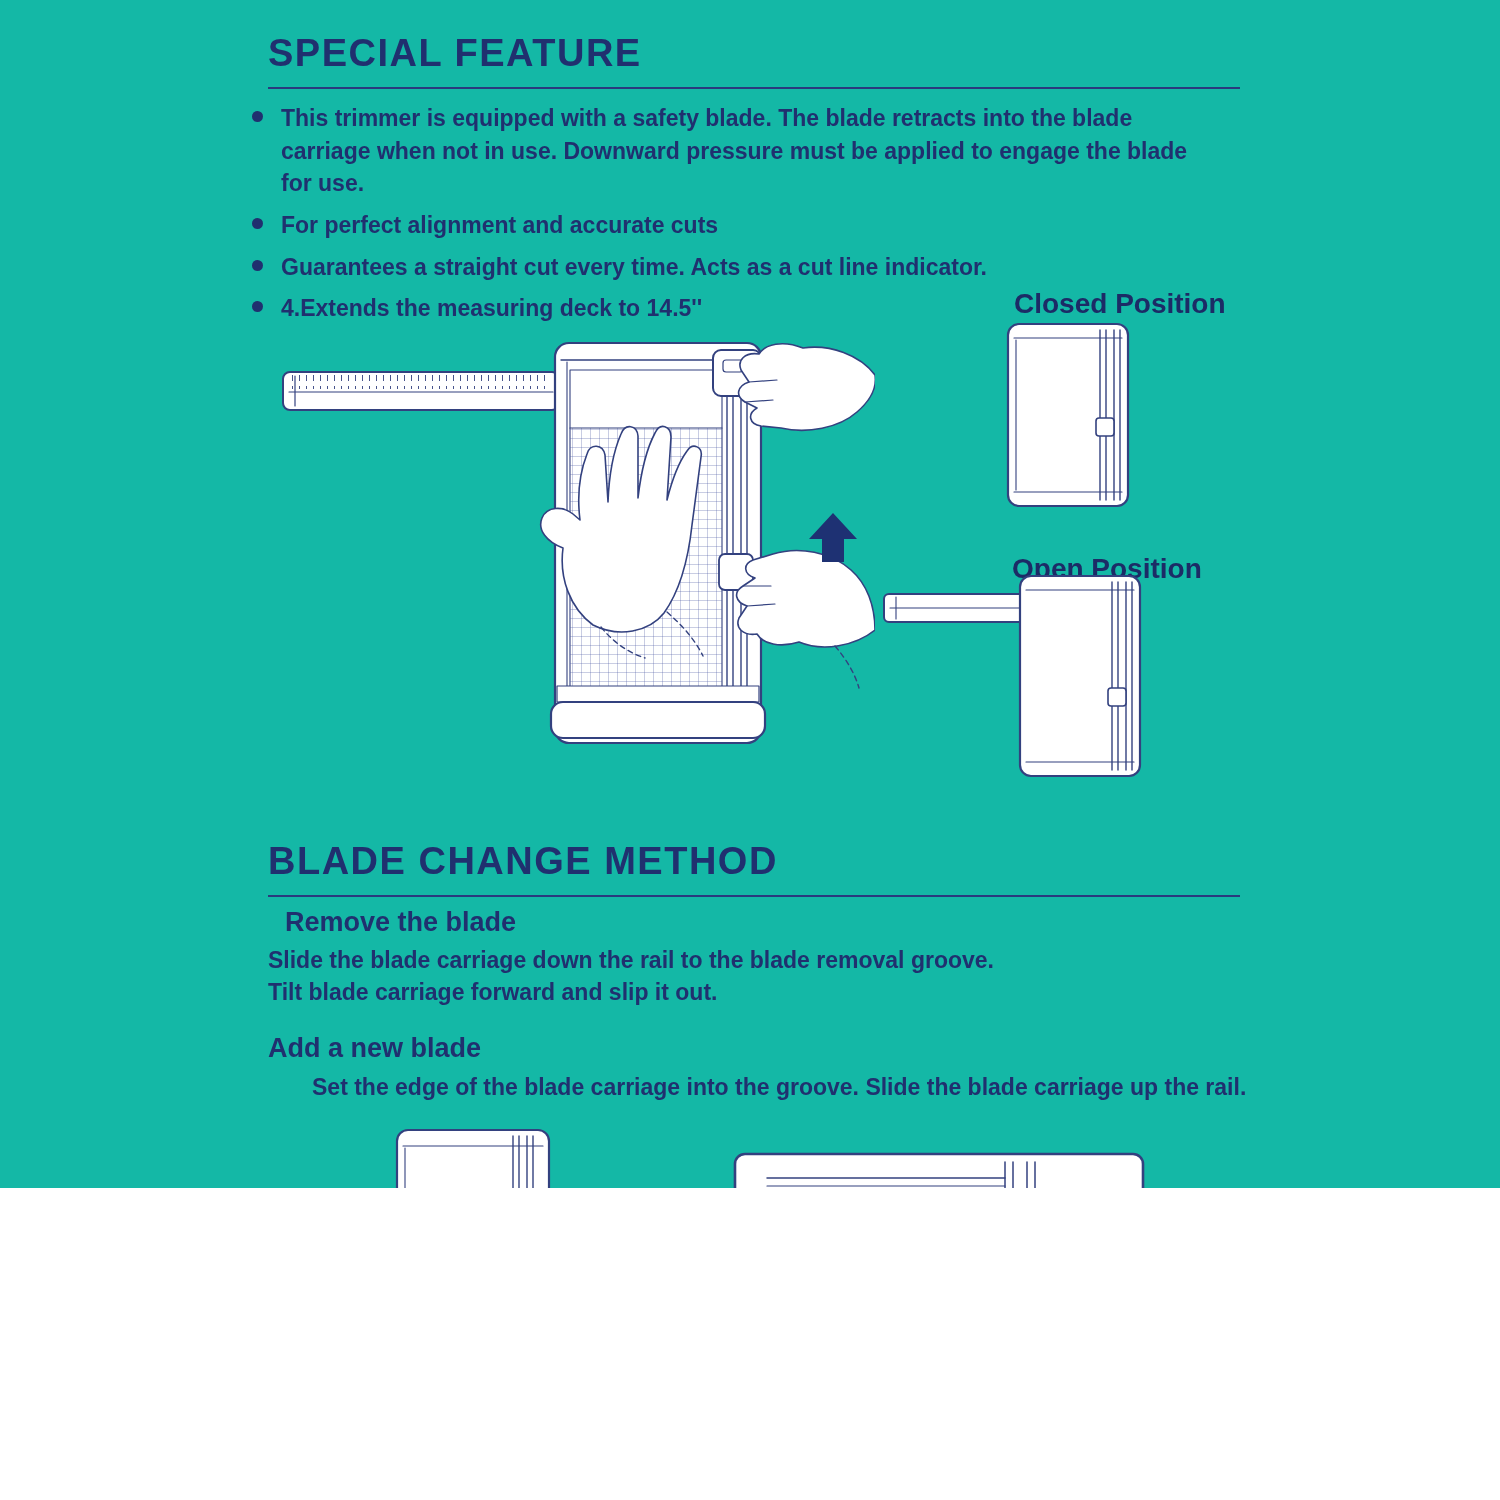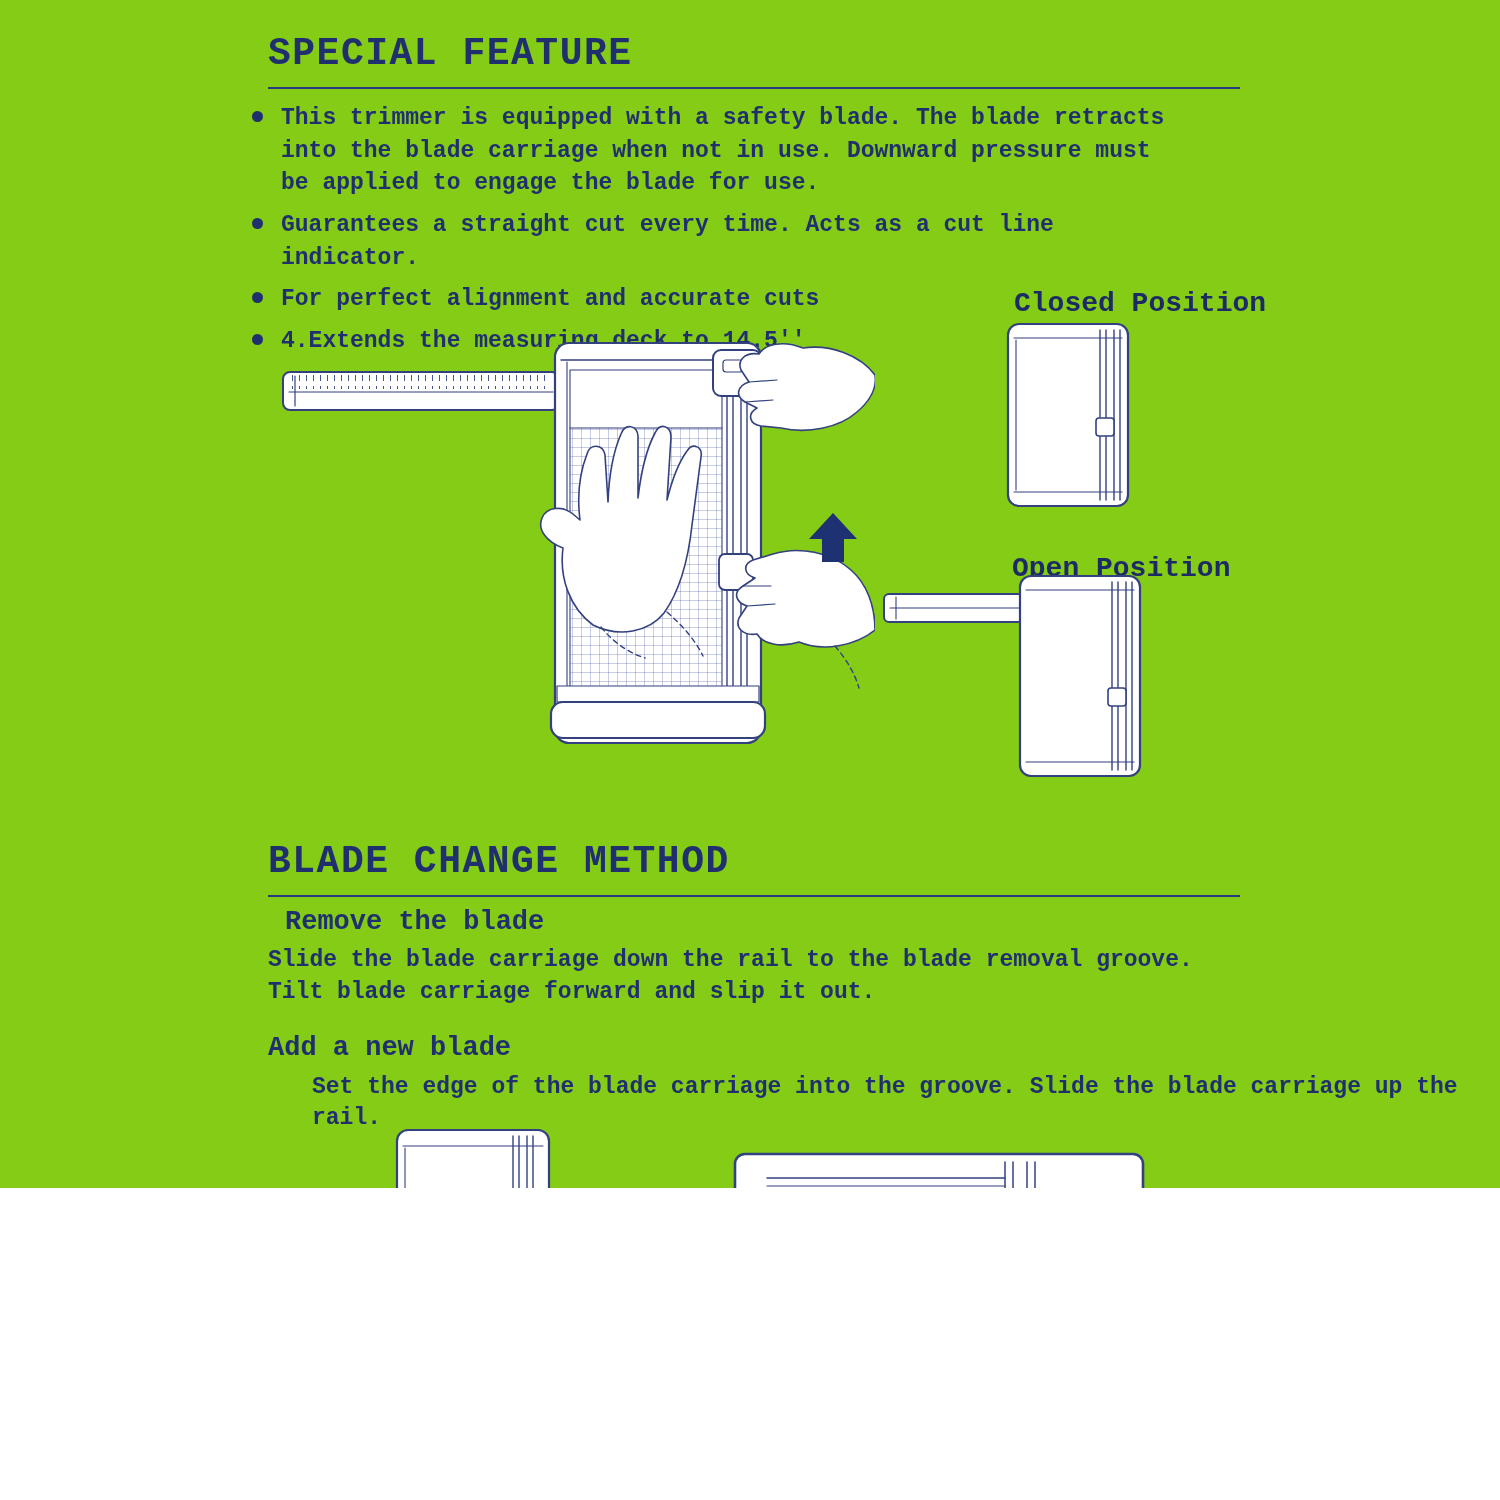--- a/index.html
+++ b/index.html
@@ -1,18 +1,18 @@
 <!DOCTYPE html>
 <html><head>
 <meta charset="utf-8">
 <style>
   html,body{margin:0;padding:0;background:#fff;}
   .page{
-    position:relative;width:1500px;height:1188px;background:#84cc16;
-    font-family:Liberation Mono, monospace;color:#20306f;overflow:hidden;
+    position:relative;width:1500px;height:1188px;background:#14b8a6;
+    font-family:Liberation Sans, sans-serif;color:#20306f;overflow:hidden;
   }
   .abs{position:absolute;}
   .h1{
     font-size:38px;font-weight:bold;letter-spacing:1.5px;color:#20306f;
     border-bottom:2px solid #2a3a7e;padding-bottom:12px;width:972px;
   }
   .bullets{width:960px;}
   .bullet{display:flex;margin-bottom:9px;}
   .dot{flex:0 0 auto;width:11px;height:11px;border-radius:50%;background:#20306f;margin:9px 18px 0 0;}
   .btxt{font-size:23px;font-weight:bold;line-height:1.42;max-width:908px;}
@@ -31,25 +31,25 @@
 
   <div class="abs h1" style="left:268px;top:32px;">SPECIAL FEATURE</div>
 
   <div class="abs bullets" style="left:252px;top:102px;">
     <div class="bullet">
       <span class="dot"></span>
       <span class="btxt">This trimmer is equipped with a safety blade. The blade retracts into the blade carriage when not in use. Downward pressure must  be applied to engage the blade for use.</span>
     </div>
     <div class="bullet">
       <span class="dot"></span>
-      <span class="btxt">Guarantees  a straight cut every time. Acts as a cut line indicator.</span>
+      <span class="btxt">For  perfect alignment and accurate cuts</span>
     </div>
     <div class="bullet">
       <span class="dot"></span>
-      <span class="btxt">For  perfect alignment and accurate cuts</span>
+      <span class="btxt">Guarantees  a straight cut every time. Acts as a cut line indicator.</span>
     </div>
     <div class="bullet">
       <span class="dot"></span>
       <span class="btxt">4.Extends  the measuring deck to 14.5''</span>
     </div>
   </div>
 
   <div class="abs poslabel" style="left:1014px;top:288px;">Closed Position</div>
   <div class="abs poslabel" style="left:1012px;top:553px;">Open Position</div>
 

